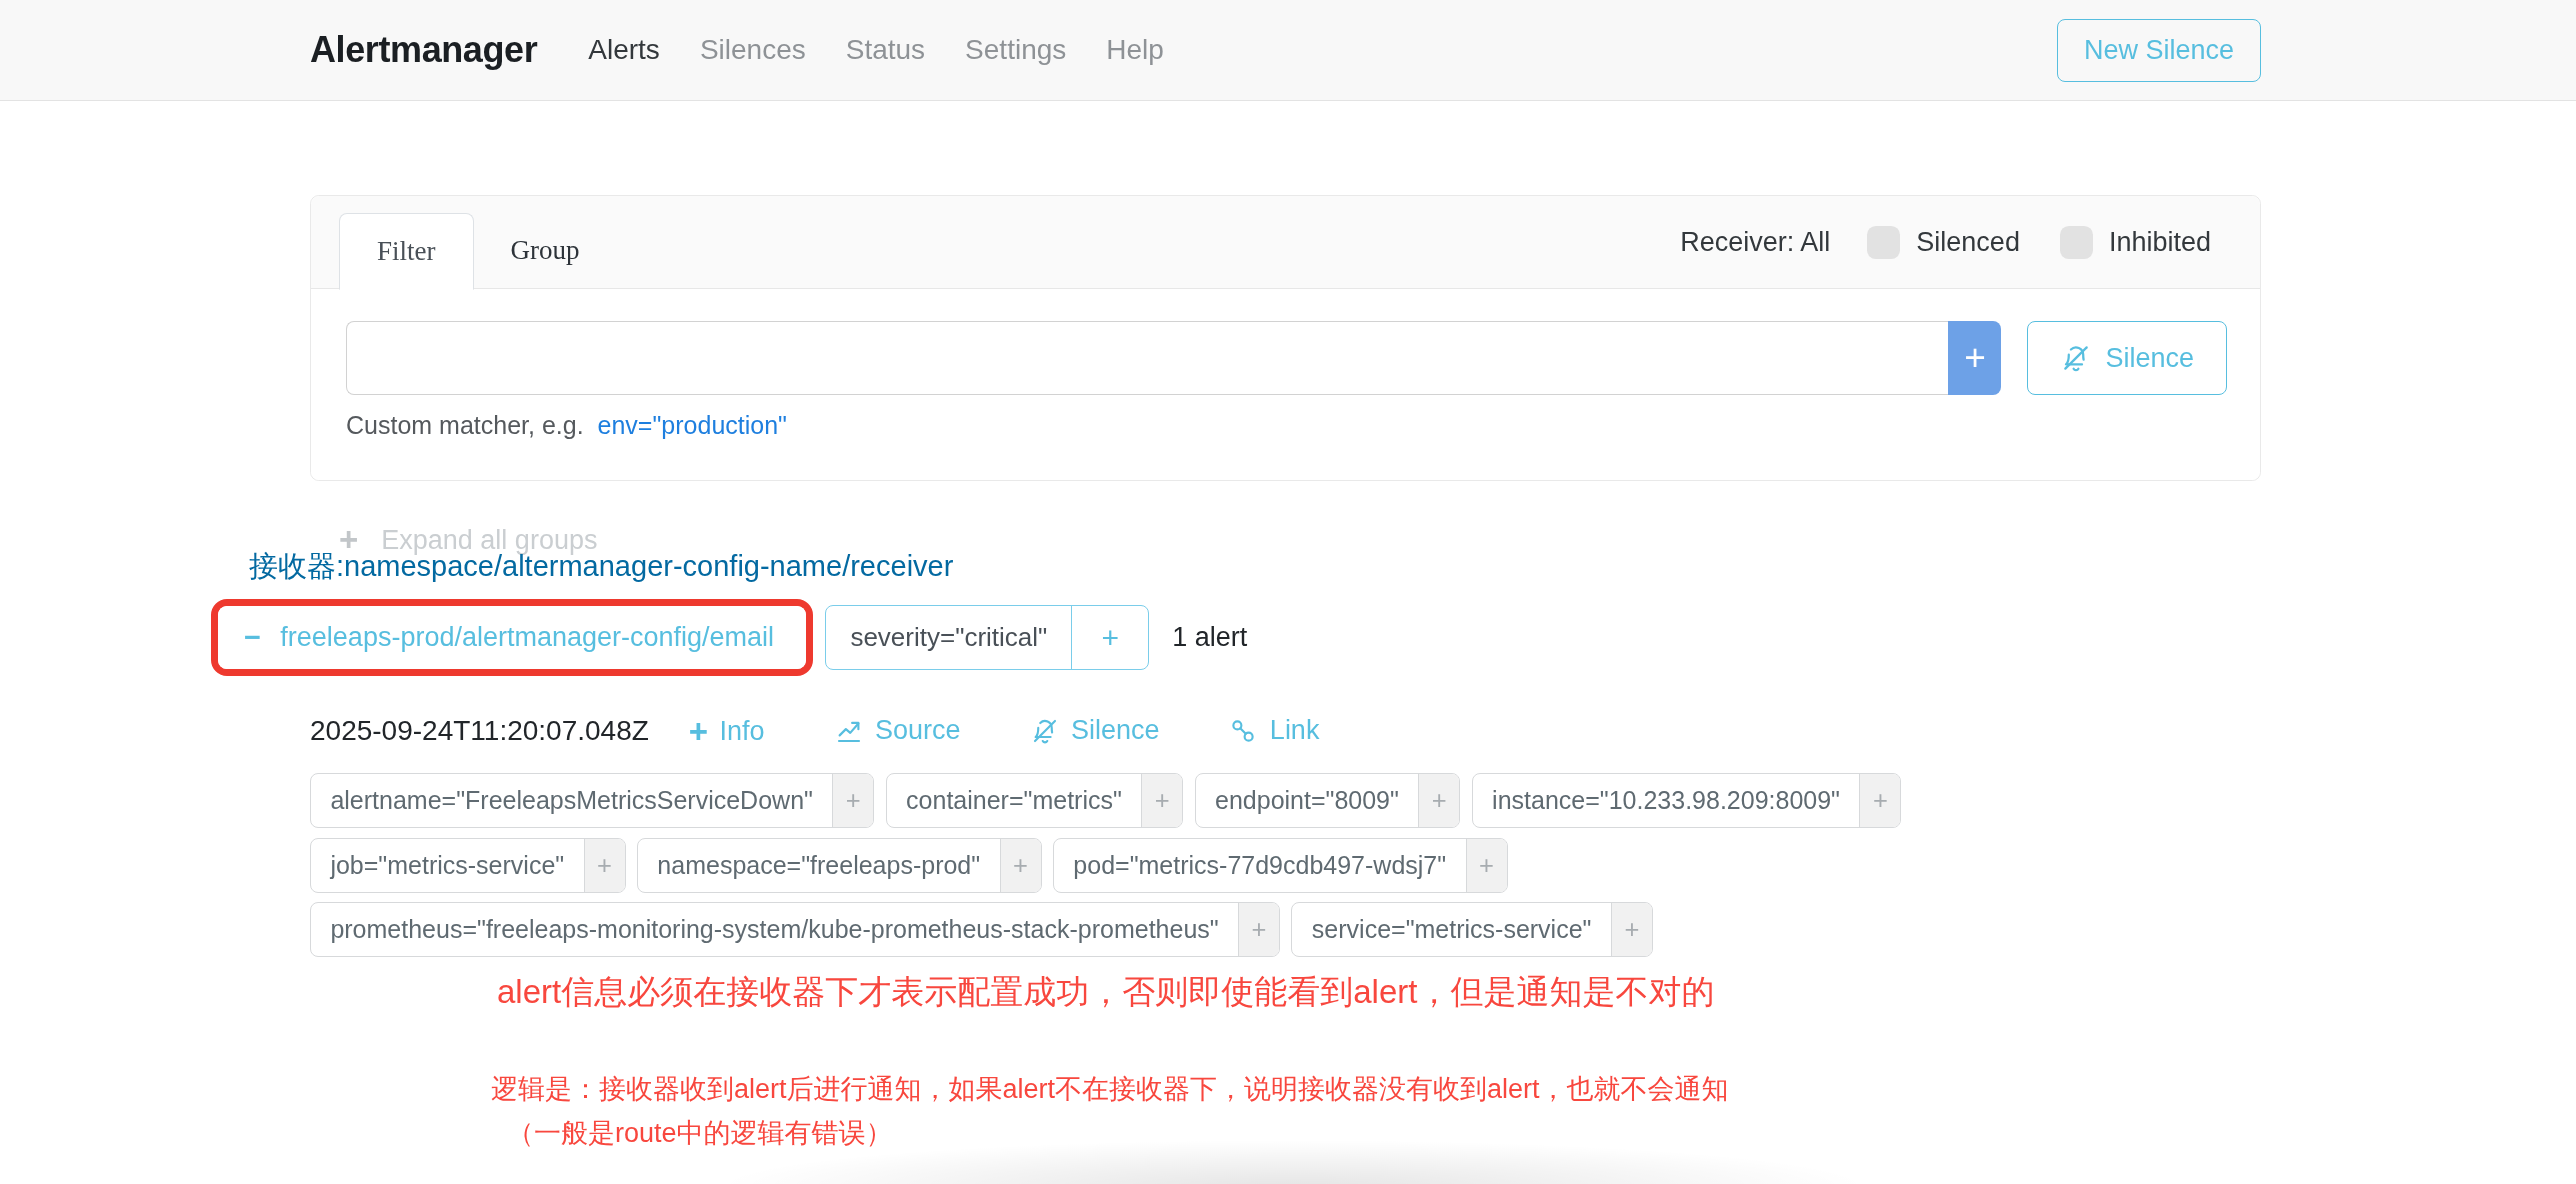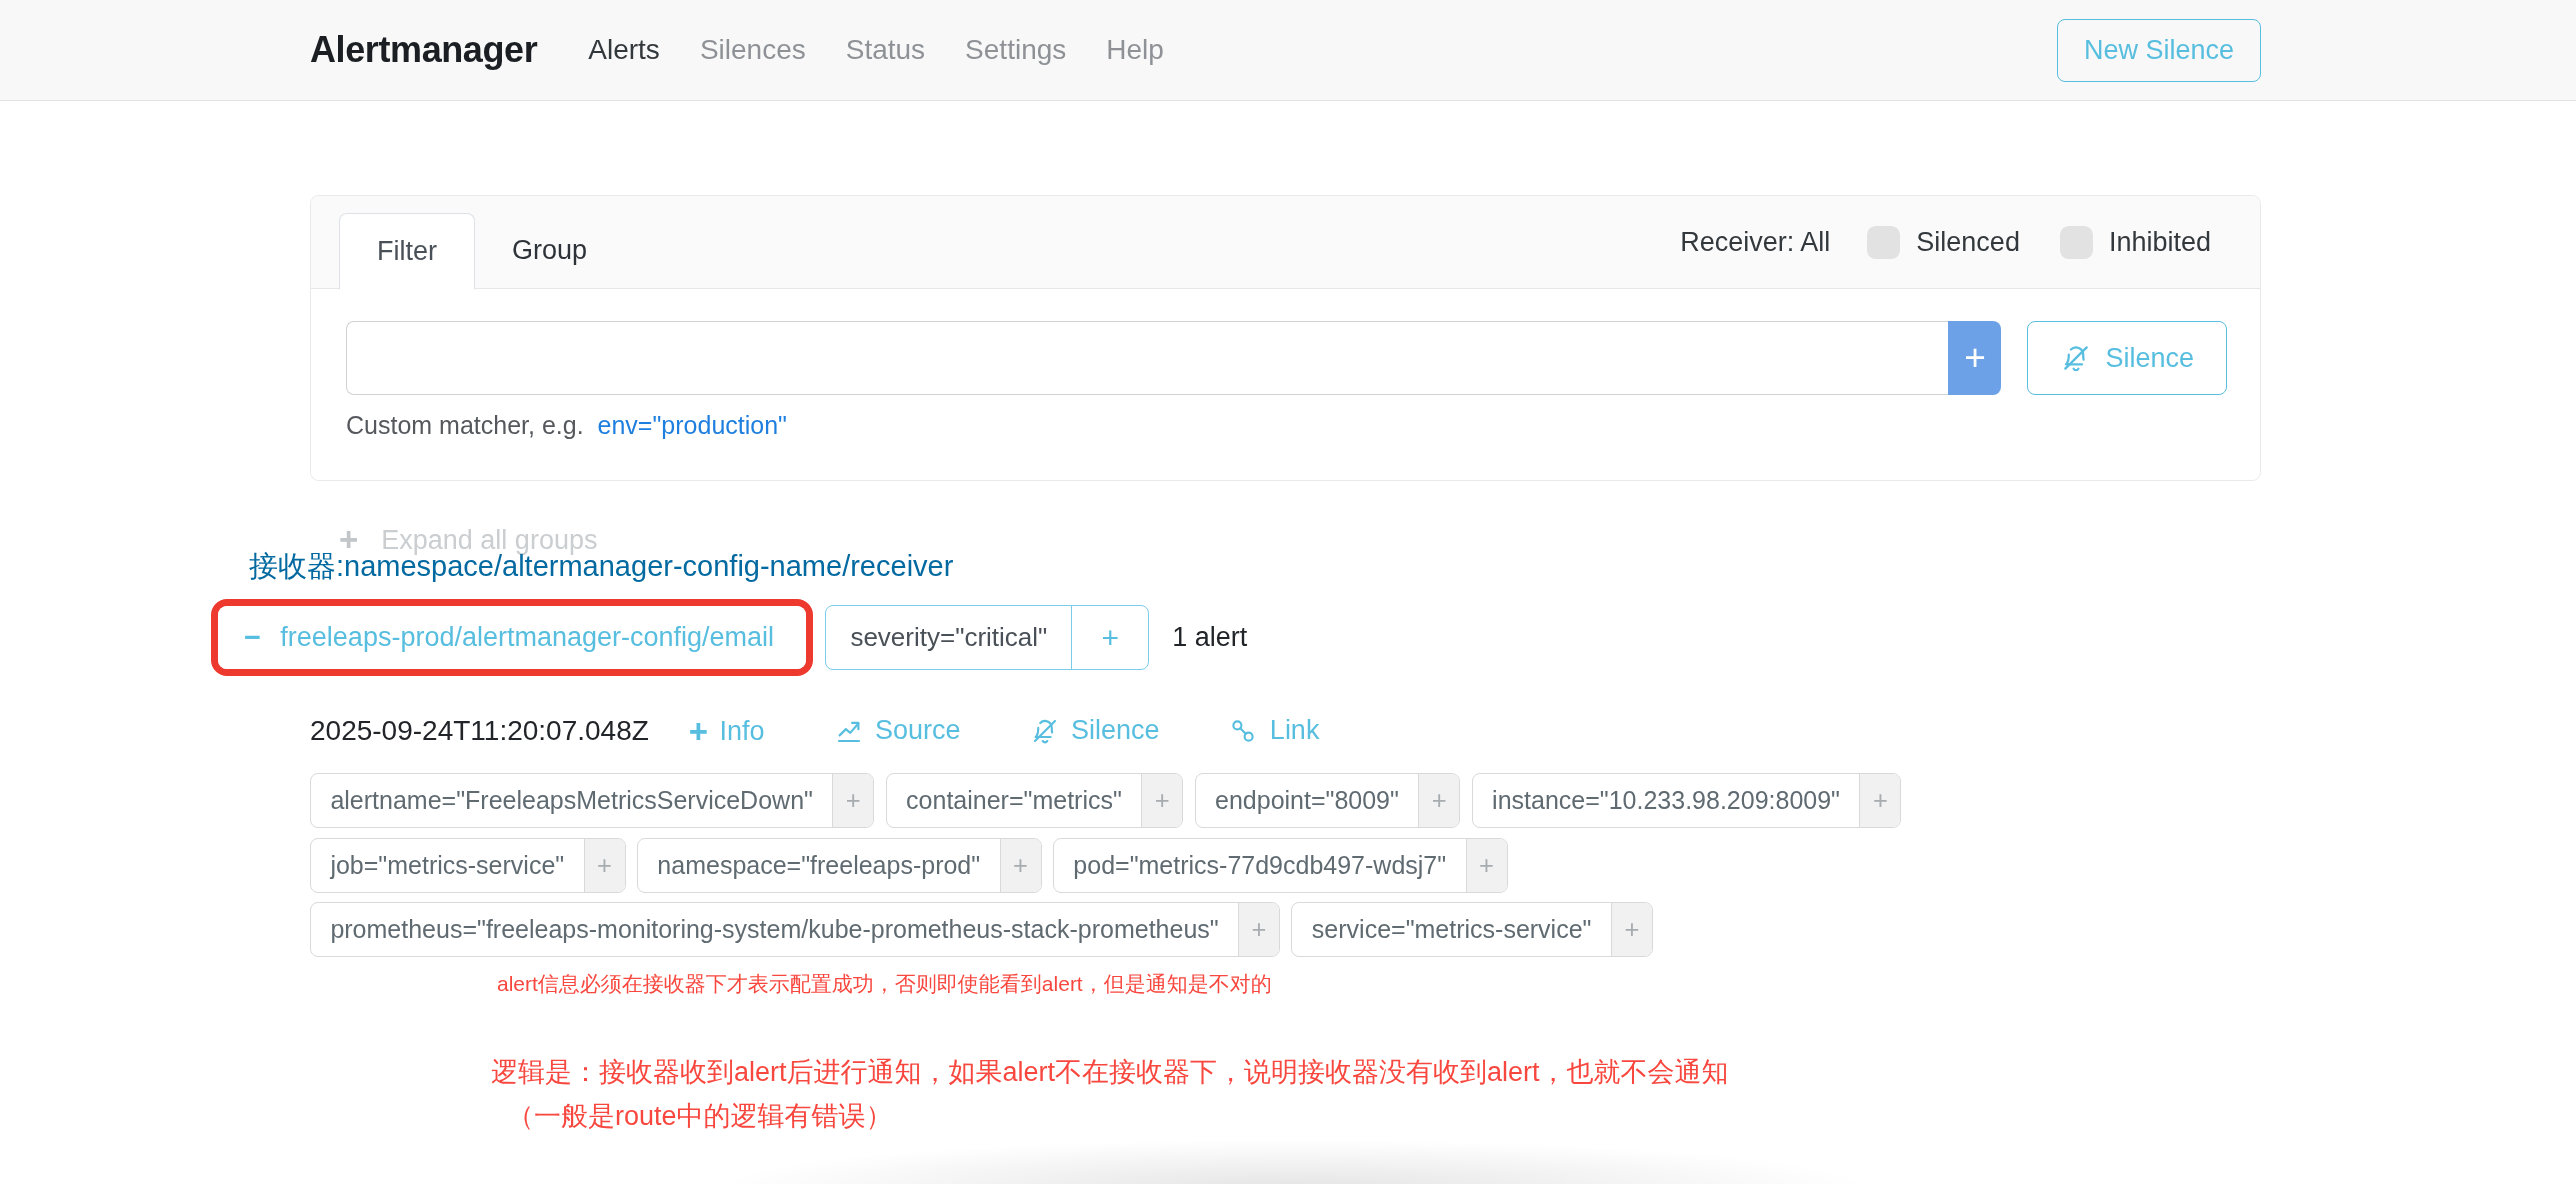--- a/index.html
+++ b/index.html
@@ -28,21 +28,21 @@
 
   
   .main { padding:0 315px 0 310px; }
 
   .card { margin-top:94px; border:1.8px solid #e9e9e9; border-radius:8.8px; background:#fff; }
   .card-header {
     background:#fafafa; border-bottom:1.8px solid #e7e7e7; border-radius:8.8px 8.8px 0 0;
     display:flex; align-items:center; padding:0 26px 0 28px; height:93px;
   }
   .tabs { display:flex; align-items:flex-end; height:100%; }
-  .tab { font-size:27px; color:#2d3339; padding:22px 37px; cursor:pointer; }
+  .tab { font-size:27px; color:#2d3339; padding:22px 37px; cursor:pointer;font-family:Liberation Serif, serif; }
   .tab.active {
     background:#fff; border:1.8px solid #dee2e6; border-bottom:1.8px solid #fff;
     border-radius:8px 8px 0 0; margin-bottom:-1.8px; color:#495057;
   }
   .header-right { display:flex; align-items:center; margin-left:auto; font-size:27px; color:#33383c; }
   .receiver-label { margin-right:37px; }
   .checkbox { width:33px; height:33px; background:#e2e2e2; border-radius:8.8px; margin-right:16px; cursor:pointer; flex:0 0 auto; }
   .checkbox-label { margin-right:40px; }
   .checkbox-label.last { margin-right:23px; }
 
@@ -105,21 +105,21 @@
   .tag {
     display:inline-flex; align-items:stretch; border:1.8px solid #d7d9db; border-radius:8px;
     overflow:hidden; background:#fff; margin-right:11.4px; height:55px;
   }
   .tag-text { display:flex; align-items:center; padding:0 19.4px; font-size:25px; color:#5f6a71; cursor:pointer; }
   .tag-plus {
     display:flex; align-items:center; justify-content:center; width:41px; background:#f1f1f1;
     border-left:1.8px solid #d7d9db; color:#a7acb0; font-size:25.5px; cursor:pointer;
   }
 
-  .red-note-2 { margin-top:12.3px; margin-left:187px; color:#f8473e; font-size:21px; }
+  .red-note-2 { margin-top:12.3px; margin-left:187px; color:#f8473e; font-size:33px; }
   .red-note-3 { margin-top:56px; margin-left:181px; color:#f8473e; font-size:27px; }
   .red-note-4 { margin-top:8.8px; margin-left:197px; color:#f8473e; font-size:27px; }
 
   .bottom-shadow {
     position:absolute; left:545px; width:1496px; bottom:0; height:56px; pointer-events:none;
     background:radial-gradient(ellipse 55% 120% at 50% 105%, rgba(0,0,0,0.10), rgba(0,0,0,0) 70%);
   }
 </style>
 </head>
 <body>

